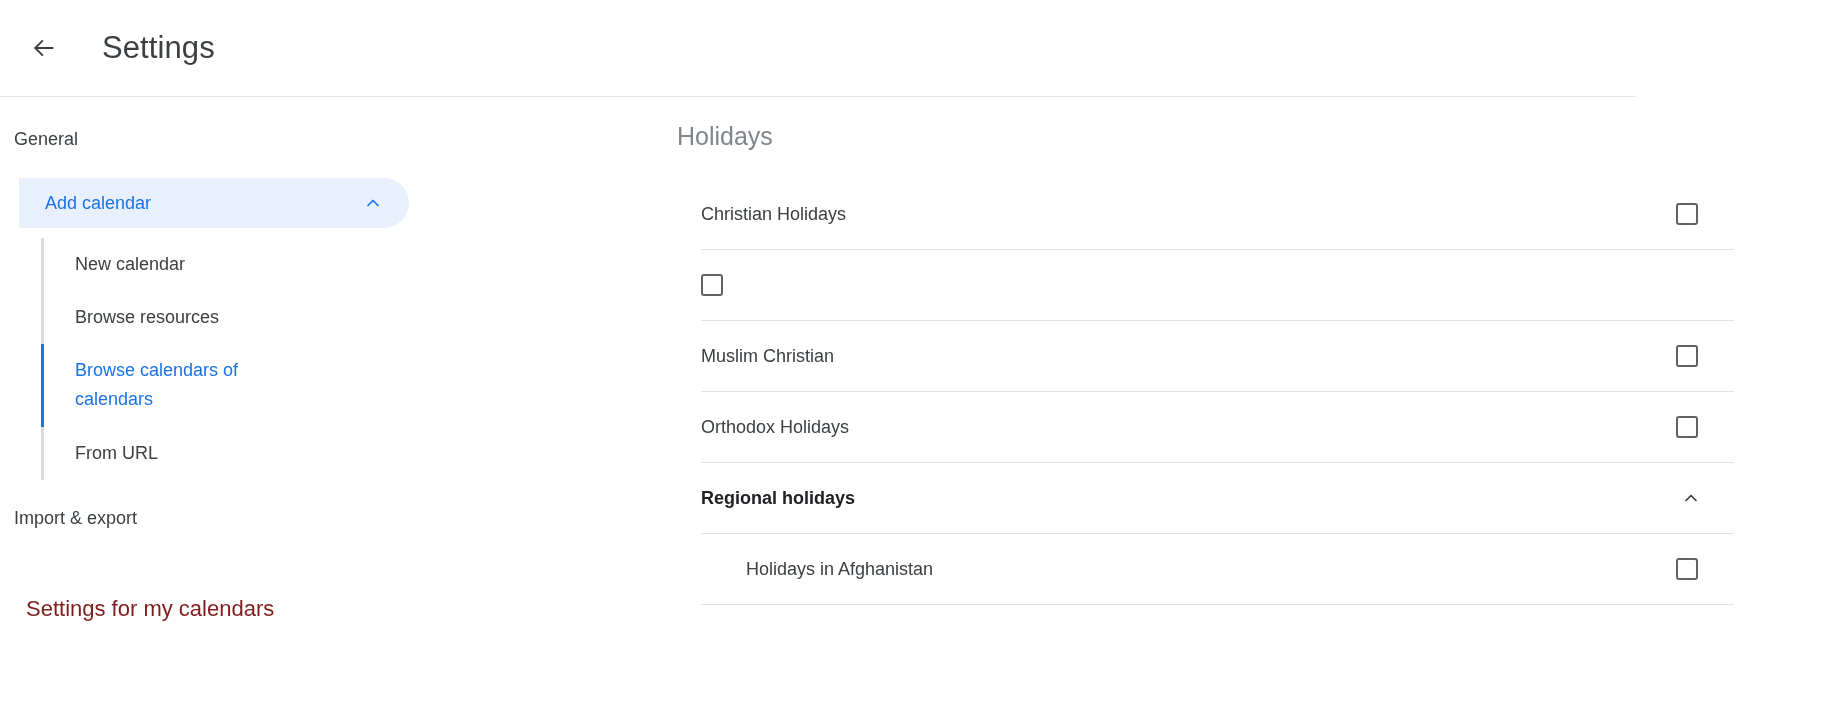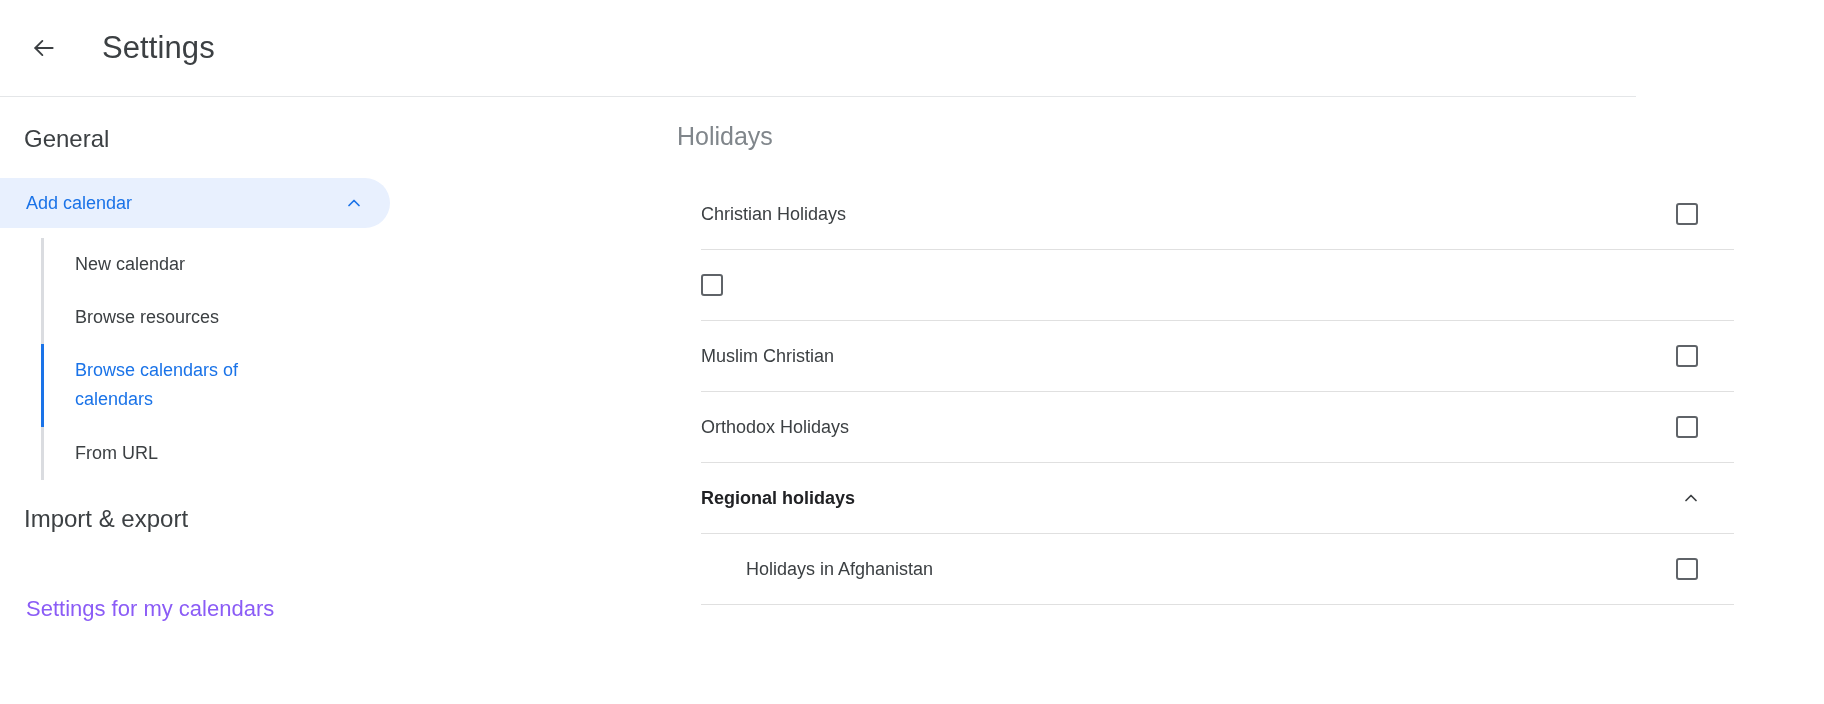--- a/index.html
+++ b/index.html
@@ -54,23 +54,23 @@
   .sidebar {
     position: absolute;
     left: 0;
     top: 97px;
     width: 560px;
     height: 607px;
     background: #ffffff;
     overflow: hidden;
   }
   .nav-top {
-    font-size: 24px;
-    color: #3c4043;
-    padding: 0 0 0 24px;
+    font-size: 18px;
+    color: #3c4043;
+    padding: 0 0 0 14px;
     height: 38px;
     display: flex;
     align-items: center;
     cursor: pointer;
     white-space: nowrap;
   }
   .nav-general { margin-top: 23px; }
 
   .nav-expandable {
     margin-top: 20px;
@@ -78,20 +78,21 @@
     width: 390px;
     border-radius: 0 25px 25px 0;
     background: #e8f0fe;
     color: #1a73e8;
     display: flex;
     align-items: center;
     padding-left: 26px;
     box-sizing: border-box;
     cursor: pointer;
     position: relative;
+    margin-left: 19px;
   }
   .nav-expandable .label {
     font-size: 18px;
     font-weight: 500;
     color: #1a73e8;
     white-space: nowrap;
   }
   .nav-expandable .chev {
     position: absolute;
     right: 26px;
@@ -136,21 +137,21 @@
     font-weight: 500;
     white-space: normal;
   }
 
   .nav-import { margin-top: 20px; }
 
   .section-heading {
     margin-top: 58px;
     padding-left: 26px;
     font-size: 22px;
-    color: #8b5cf6;
+    color: #7f1d1d;
     white-space: nowrap;
   }
 
   
   .main {
     position: absolute;
     left: 560px;
     top: 97px;
     width: 1264px;
     height: 607px;

